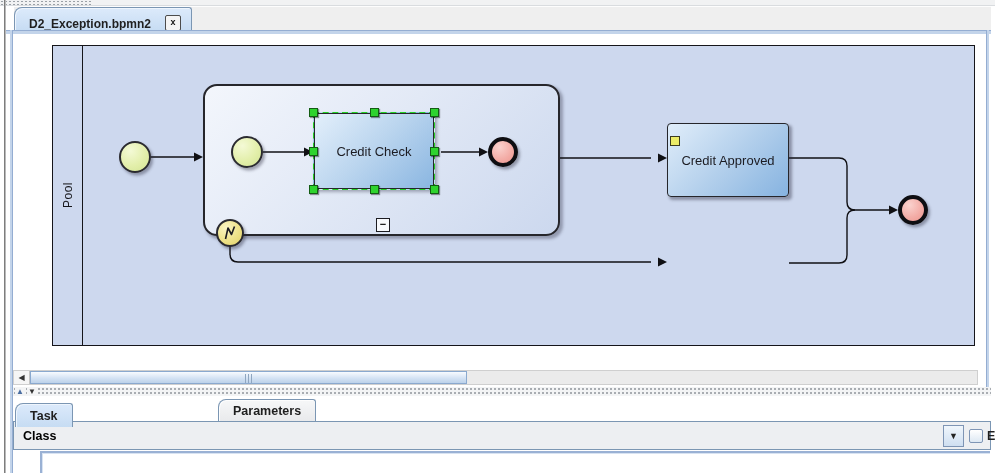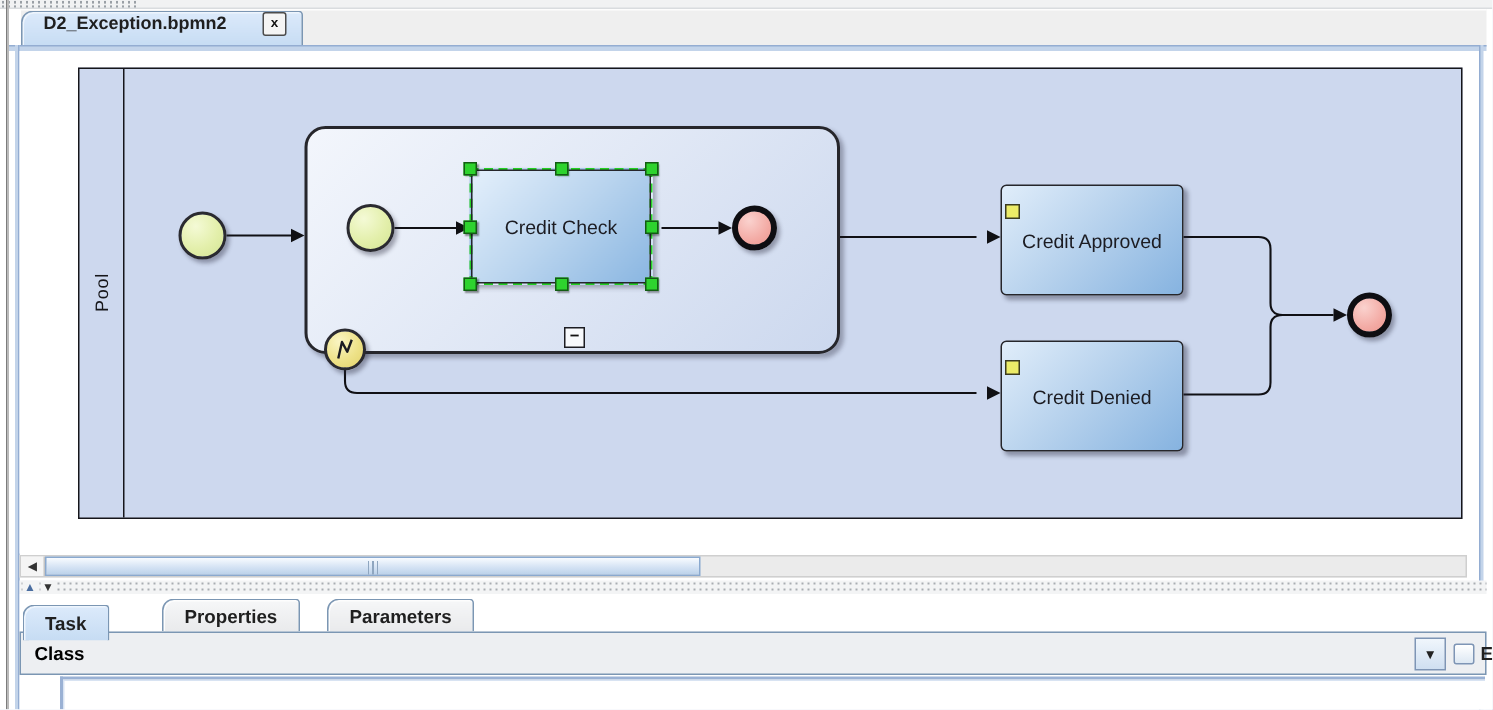--- a/index.html
+++ b/index.html
@@ -13,21 +13,21 @@
             background-image:radial-gradient(circle,#9aa0a6 35%,transparent 40%);
             background-size:4px 3px;}
   .edge-line1{left:4px;top:0;width:1px;height:473px;background:#7d7d7d;}
   .edge-line2{left:5px;top:0;width:1px;height:473px;background:#b9b9b9;}
   .left-border{left:10px;top:30px;width:3px;height:443px;background:#c3d4ea;border-right:1px solid #94add2;box-sizing:border-box;}
   .right-border{left:986px;top:30px;width:3px;height:443px;background:#c3d4ea;border-left:1px solid #94add2;box-sizing:border-box;}
   .content-top-border{left:6px;top:30px;width:985px;height:4px;background:#c3d4ea;border-top:1px solid #94add2;box-sizing:border-box;}
 
   
   .tabbar{left:14px;top:6px;width:977px;height:24px;background:#efefef;border-top:1px solid #fdfdfd;}
-  .doc-tab{left:14px;top:7px;height:23px;display:flex;align-items:flex-start;gap:24px;padding:0 10px 0 14px;
+  .doc-tab{left:14px;top:7px;height:23px;display:flex;align-items:flex-end;gap:14px;padding:0 10px 0 14px;
            background:linear-gradient(#dceafb,#c6dcf3);border:1px solid #7b96b3;border-bottom:none;
            border-radius:8px 3px 0 0;box-shadow:inset 1px 1px 0 #eef5fd;}
   .doc-tab .title{font-size:12px;font-weight:bold;color:#1f1f1f;}
   .tab-close{width:14px;height:14px;border:1px solid #4c4c4c;background:#f4f4f4;color:#111;
              font-size:9px;font-weight:bold;line-height:13px;text-align:center;border-radius:2px;cursor:pointer;}
 
   
   .canvas{left:13px;top:34px;width:973px;height:335px;background:#ffffff;}
   .pool{left:39px;top:11px;width:923px;height:301px;background:#cdd8ee;border:1px solid #15151a;box-sizing:border-box;}
   .pool-lane-header{left:0;top:0;width:30px;height:100%;border-right:1px solid #15151a;box-sizing:border-box;
@@ -170,41 +170,36 @@
       <span class="handle h-bl"></span>
       <span class="handle h-bm"></span>
       <span class="handle h-br"></span>
     </div>
 
     <div class="abs task task-plain" style="left:654px;top:89px;width:122px;height:74px;">
       <span class="task-badge"></span>
       <span>Credit Approved</span>
     </div>
 
-    <div class="abs task task-plain" style="left:654px;top:193px;width:122px;height:74px;">
-      <span class="task-badge"></span>
-      <span>Credit Denied</span>
-    </div>
   </div>
 
   <div class="abs hscroll">
     <div class="abs hs-btn">◀</div>
     <div class="abs hs-thumb">
       <div class="hs-grip"></div>
     </div>
   </div>
 
   <div class="abs splitter">
     <div class="abs split-btn" style="left:2px;">▲</div>
     <div class="abs split-btn" style="left:14px;color:#333;">▼</div>
   </div>
 
   <div class="abs bottom">
     <div class="abs btab btab-sel" style="left:2px;">Task</div>
-    <div class="abs btab btab-un" style="left:95px;">Properties</div>
     <div class="abs btab btab-un" style="left:205px;">Parameters</div>
 
     <div class="abs btab-content">
       <span class="class-label">Class</span>
       <div class="combo-btn">▼</div>
       <div class="checkbox"></div>
       <span class="check-label">Ex</span>
     </div>
 
     <div class="abs inner-panel"></div>

